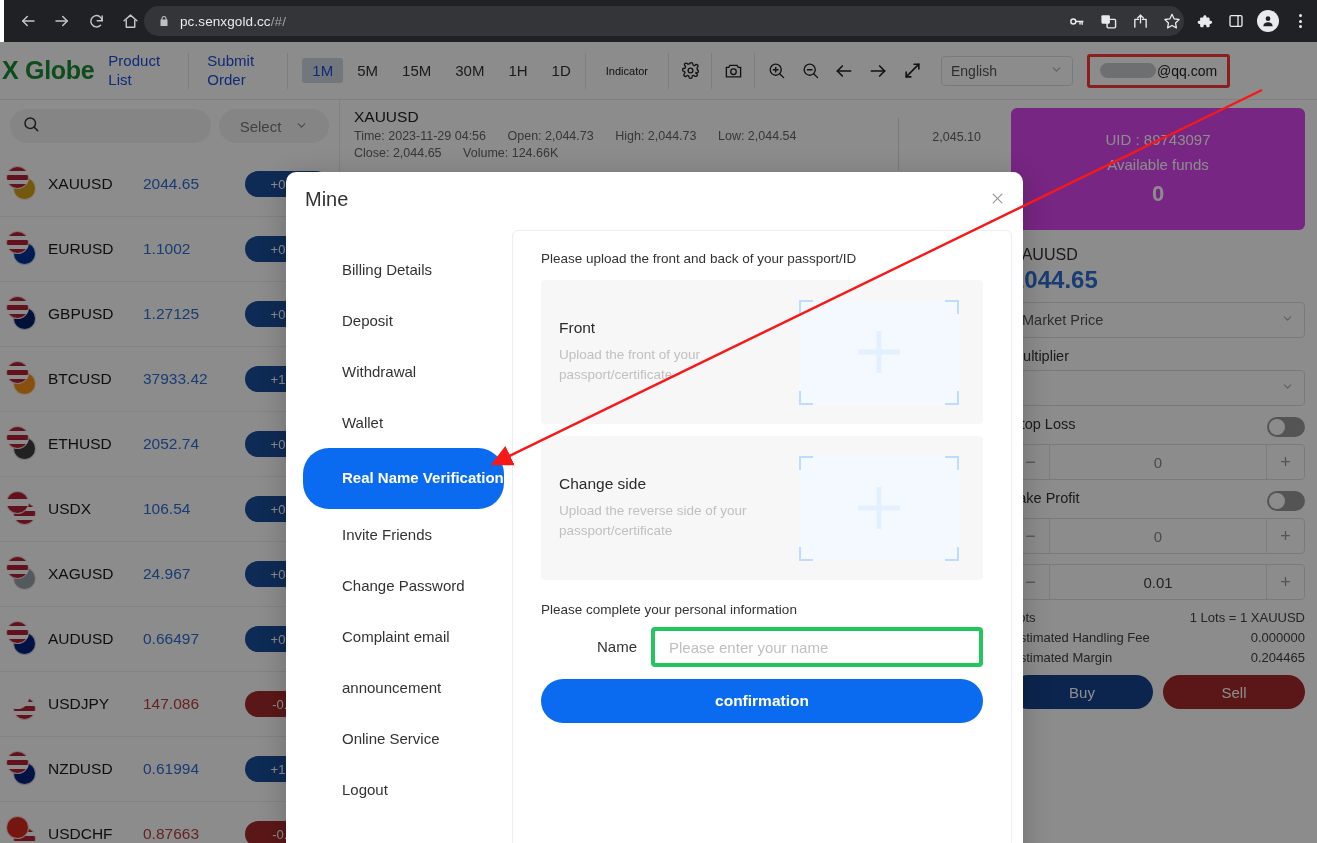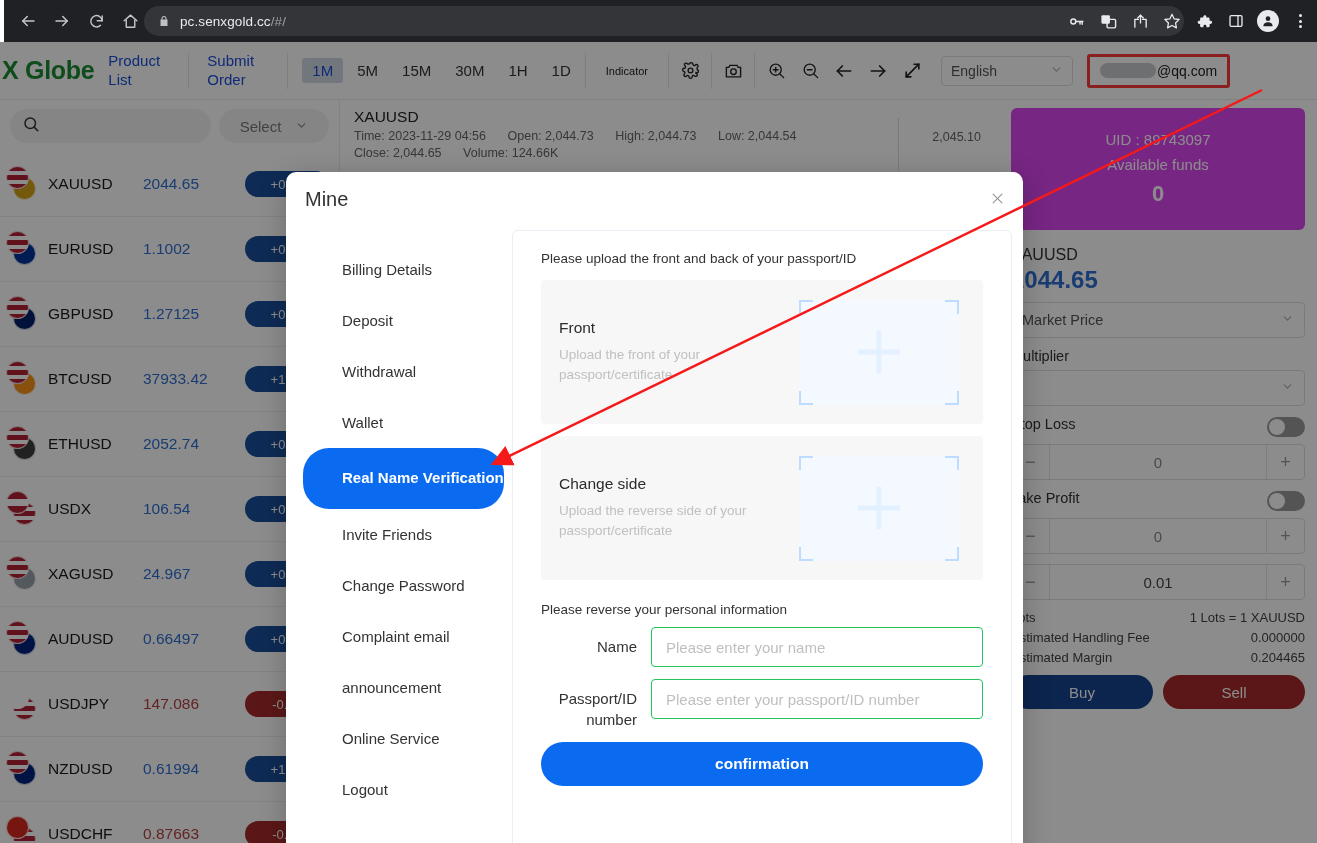--- a/index.html
+++ b/index.html
@@ -226,21 +226,21 @@
   .dropzone .plus-h { position: absolute; left: 50%; top: 50%; width: 42px; height: 5px;
                       background: #e3f0ff; transform: translate(-50%,-50%); }
   .dropzone .plus-v { position: absolute; left: 50%; top: 50%; width: 5px; height: 42px;
                       background: #e3f0ff; transform: translate(-50%,-50%); }
   .form-hint { font-size: 13.5px; color: #333; margin: 22px 0 10px; }
   .form-row { display: flex; align-items: flex-start; margin-bottom: 12px; }
   .form-label { width: 110px; text-align: right; padding-right: 14px; font-size: 15px;
                 color: #333; line-height: 40px; }
   .form-label.two { line-height: 1.4; padding-top: 9px; }
   .form-input {
-    flex: 1; height: 40px; border: 1px solid #22c55e; border-radius: 4px;
+    flex: 1; height: 40px; border: 4px solid #22c55e; border-radius: 4px;
     padding: 0 14px; font-size: 15px; color: #333;
     font-family: "Liberation Sans", sans-serif; outline: none; background: #fff;
   }
   .form-input::placeholder { color: #bfbfbf; }
   .confirm-btn {
     width: 100%; height: 44px; border-radius: 22px; background: #0a6bf0;
     color: #fff; font-size: 15.5px; font-weight: bold;
     display: flex; align-items: center; justify-content: center; margin-top: 2px;
   }
 
@@ -706,31 +706,27 @@
           <div class="dropzone">
             <span class="corner c1"></span>
               <span class="corner c2"></span>
             <span class="corner c3"></span>
               <span class="corner c4"></span>
             <span class="plus-h"></span>
             <span class="plus-v"></span>
           </div>
         </div>
 
-        <div class="form-hint">Please reverse your personal information</div>
+        <div class="form-hint">Please complete your personal information</div>
 
         <div class="form-row">
           <div class="form-label">Name</div>
           <input class="form-input" type="text" placeholder="Please enter your name" style="">
         </div>
 
-        <div class="form-row">
-          <div class="form-label two">Passport/ID number</div>
-          <input class="form-input" type="text" placeholder="Please enter your passport/ID number" style="">
-        </div>
 
         <div class="confirm-btn">confirmation</div>
       </div>
     </div>
   </div>
 
   <svg class="arrow-svg">
     <defs>
       <marker id="ah" markerWidth="9" markerHeight="9" refX="7" refY="4.5" orient="auto">
         <polygon points="0 0, 9 4.5, 0 9" fill="#f51919"></polygon>

